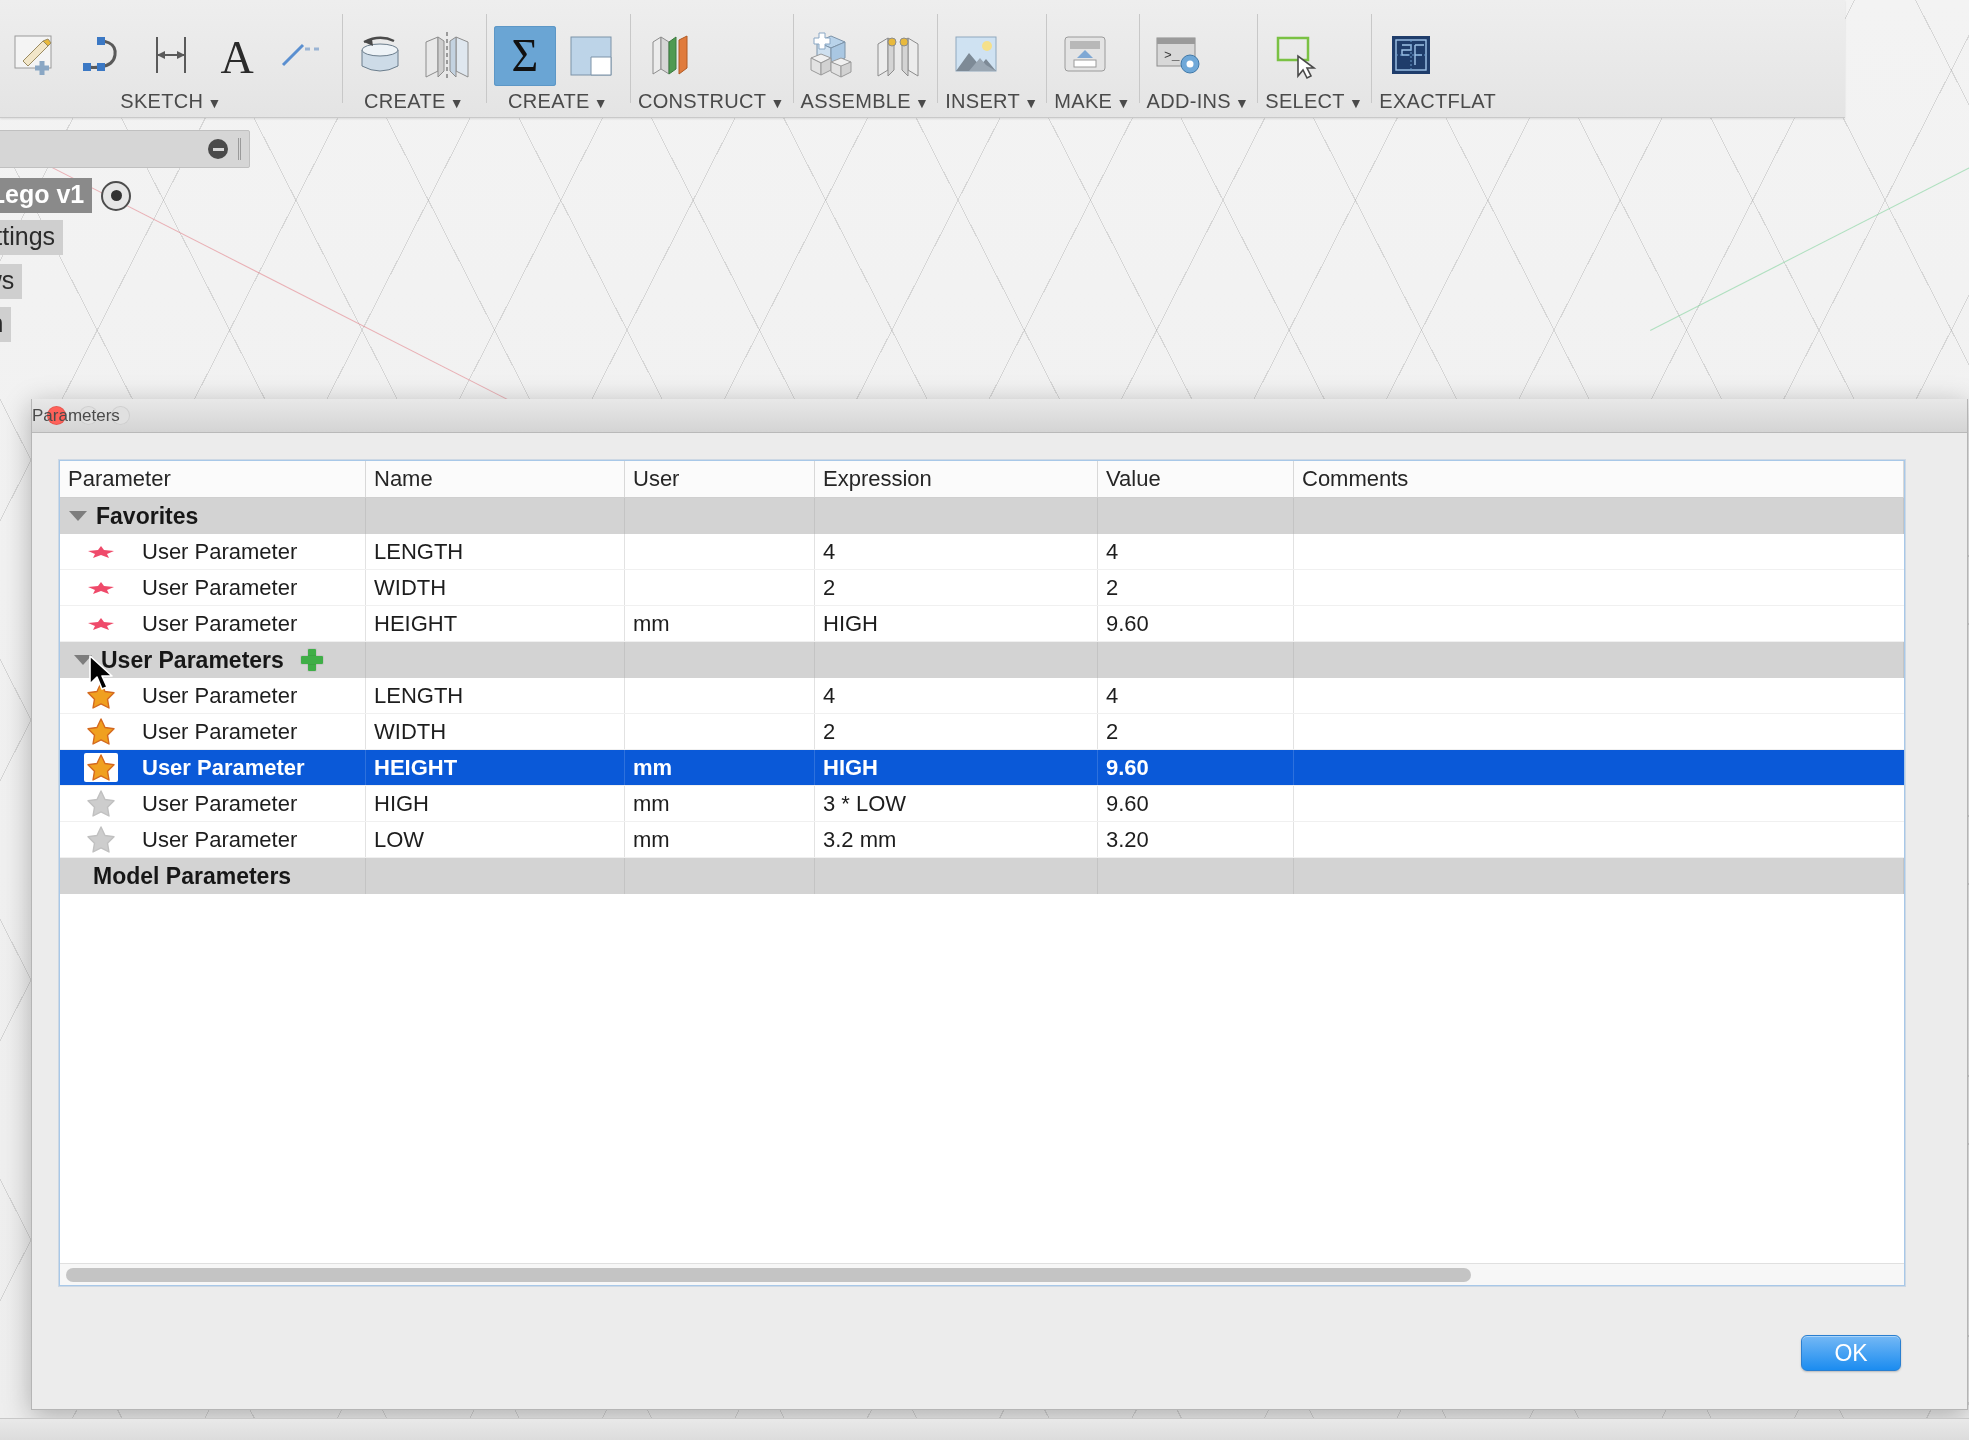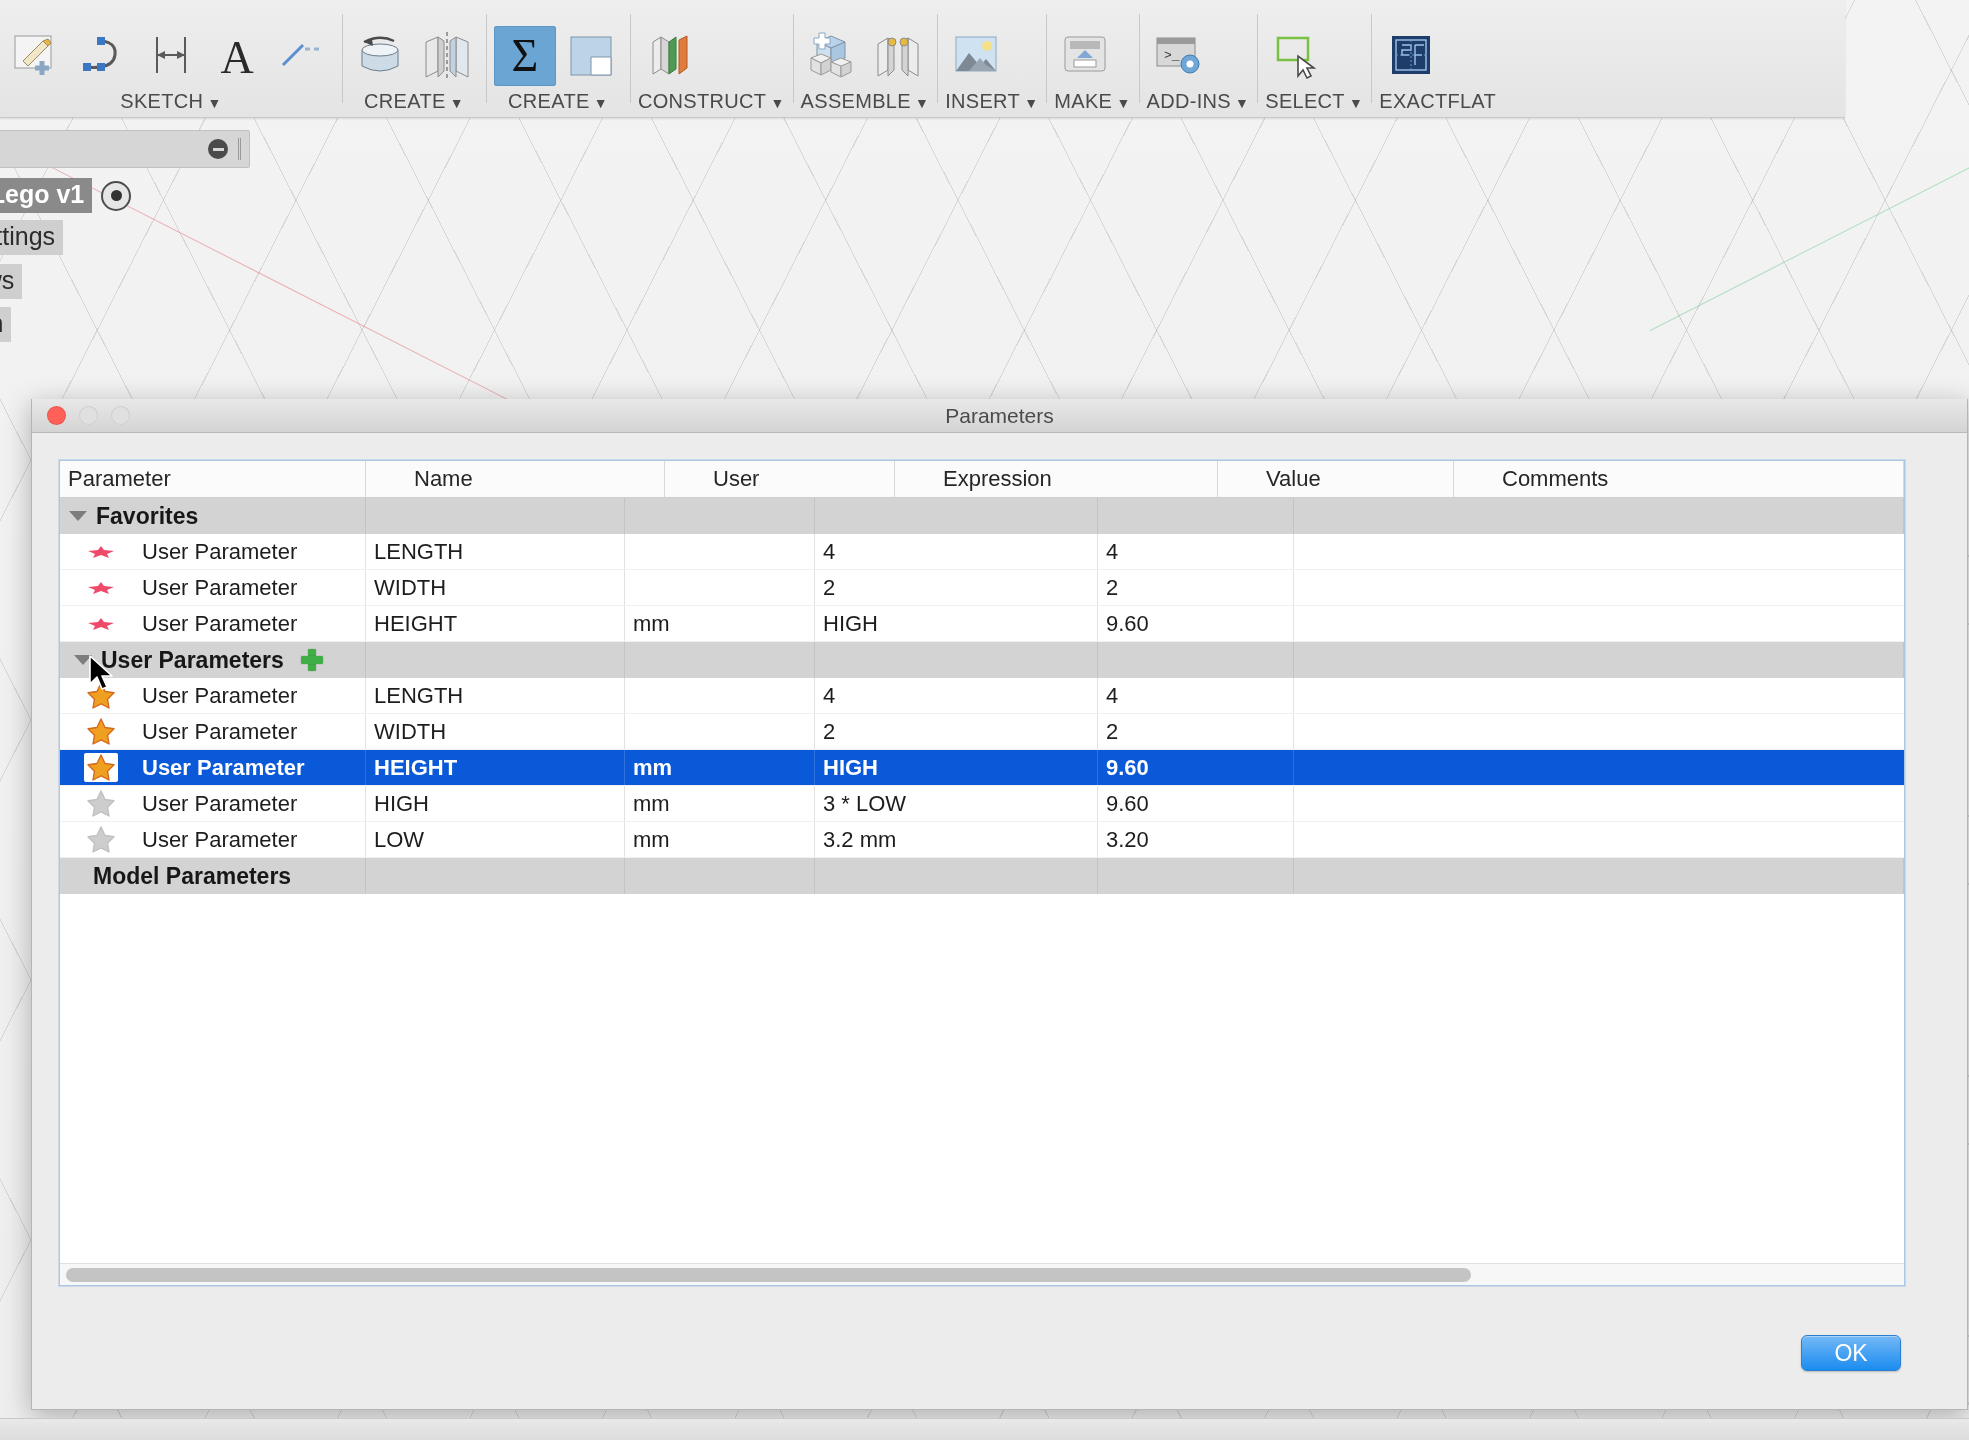--- a/index.html
+++ b/index.html
@@ -91,22 +91,22 @@
   #titlebar {
     height:34px; background:linear-gradient(#e8e8e8,#d4d4d4);
     border-bottom:1px solid #b9b9b9;
     display:flex; align-items:center; position:relative;
   }
   .lights { display:flex; gap:13px; padding-left:15px; }
   .light { width:19px; height:19px; border-radius:50%; }
   .light.close { background:#ff6159; box-shadow:inset 0 0 0 1px rgba(0,0,0,.10); }
   .light.min, .light.max { background:#e0e0e0; box-shadow:inset 0 0 0 1px #cfcfcf; }
   #dialog-title {
-    position:absolute; left:0; right:0; text-align:center;
-    font-size:21px; color:#4b4b4b;
+    position:absolute; left:0; right:0; 
+    font-size:17px; color:#4b4b4b;
   }
 
   
   #table-frame {
     position:absolute; left:27px; top:61px; width:1846px; height:826px;
     background:#ffffff; border:1px solid #a8c8e8;
     box-shadow:0 0 0 1px rgba(150,180,215,0.35);
     overflow:hidden;
   }
   .row { display:flex; height:36px; align-items:stretch; font-size:22px; color:#1d1d1d; }
@@ -114,21 +114,21 @@
     display:flex; align-items:center; padding-left:8px;
     border-right:1px solid #e2e2e2; overflow:hidden; white-space:nowrap;
   }
   .c-param { width:306px; }
   .c-name  { width:259px; }
   .c-unit  { width:190px; }
   .c-expr  { width:283px; }
   .c-value { width:196px; }
   .c-comm  { flex:1; border-right:none; }
 
-  #thead { background:#fbfbfb; border-bottom:1px solid #cfcfcf; height:37px;gap:40px; }
+  #thead { background:#fbfbfb; border-bottom:1px solid #cfcfcf; height:37px; }
   #thead .cell { color:#262626; font-size:22px; border-right:1px solid #d8d8d8; }
 
   .group-row { background:#d3d3d3; height:36px; }
   .group-row .cell { border-right:1px solid #c4c4c4; }
   .group-label { font-weight:bold; font-size:23px; color:#171717; }
   .tri {
     width:0; height:0; border-left:9px solid transparent; border-right:9px solid transparent;
     border-top:10px solid #7d7d7d; margin:0 9px 0 6px; flex:none;
   }
   .tri-spacer { width:33px; flex:none; }

